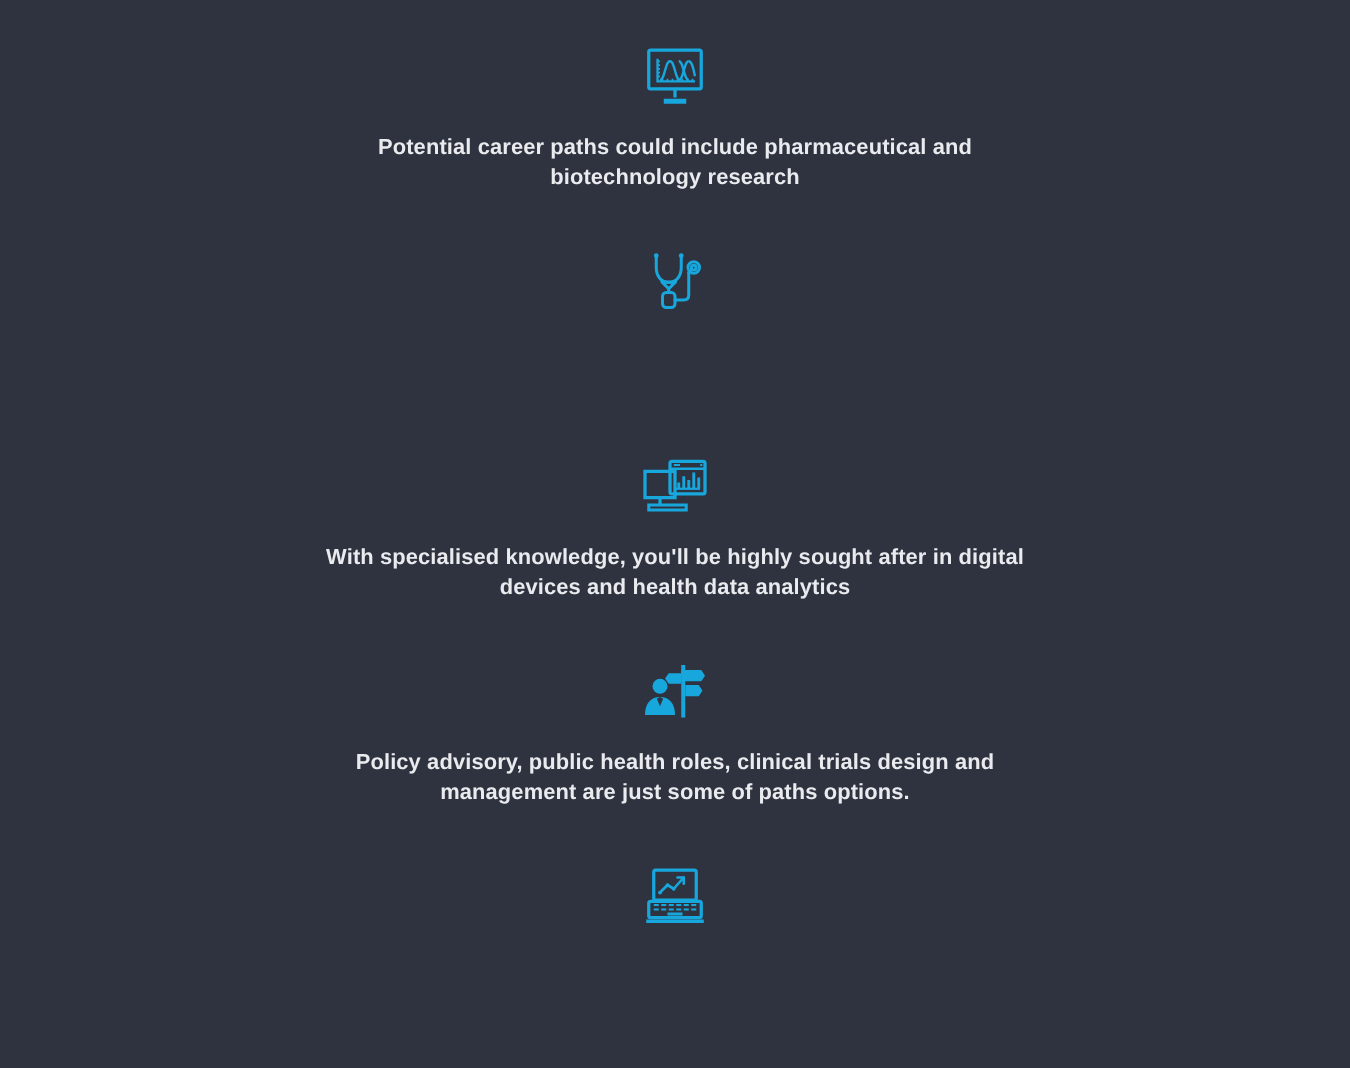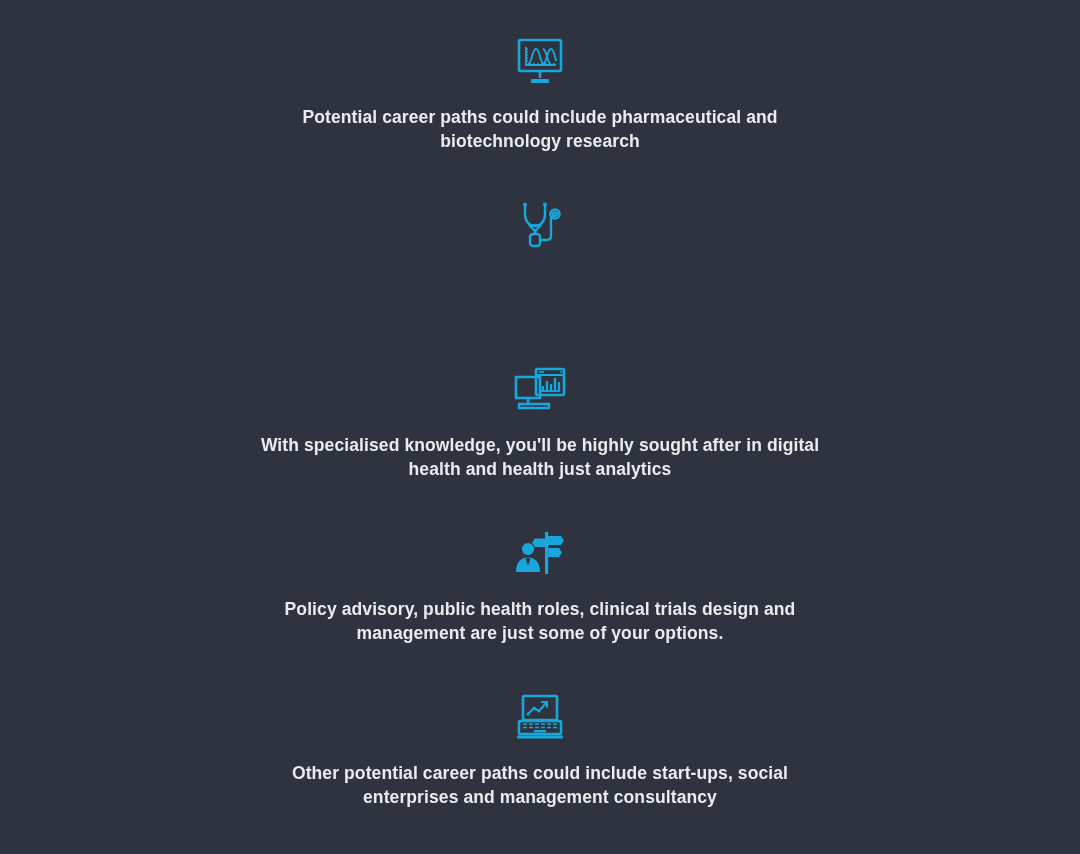--- a/index.html
+++ b/index.html
@@ -106,53 +106,52 @@
         <path d="M15 33 V39"></path>
         <path d="M6 43 H36 V39 H6 Z" stroke-width="2.4"></path>
         <rect x="23" y="4" width="28" height="26" rx="1.5"></rect>
         <path d="M23 10 H51" stroke-width="2"></path>
         <path d="M26 7 h5" stroke-width="1.6"></path>
         <circle cx="48" cy="7" r="1" fill="#18a7dd" stroke="none"></circle>
         <path d="M27 26 H47" stroke-width="1.8"></path>
         <path d="M30 26 V21 M34 26 V16 M38 26 V19 M42 26 V13 M46 26 V17" stroke-width="2.3"></path>
       </svg>
     </div>
-    <div class="benefit-text wide">With specialised knowledge, you'll be highly sought after in digital health and health just analytics</div>
+    <div class="benefit-text wide">With specialised knowledge, you'll be highly sought after in digital devices and health data analytics</div>
   </div>
 
   <div class="benefit-item">
     <div class="benefit-icon">
       <svg width="52" height="48" viewBox="0 0 52 48" fill="none">
         <g fill="#18a7dd">
           <circle cx="14" cy="20" r="6"></circle>
           <path d="M2 43 C2 33 7 28.5 14 28.5 C21 28.5 26 33 26 43 Z"></path>
         </g>
         <path d="M14 28.5 L14 36 L11.5 30 Z" fill="#2e333f"></path>
         <path d="M14 28.5 L14 36 L16.5 30 Z" fill="#2e333f"></path>
         <rect x="31" y="3" width="3.2" height="42" fill="#18a7dd"></rect>
         <path d="M31 7 H47 L50 11.5 L47 16 H31 Z" fill="#18a7dd"></path>
         <path d="M34.2 19 H45 L48 23.5 L45 28 H34.2 Z" fill="#18a7dd"></path>
         <path d="M31 9.5 H21 L18 13.8 L21 18 H31 Z" fill="#18a7dd"></path>
       </svg>
     </div>
-    <div class="benefit-text">Policy advisory, public health roles, clinical trials design and management are just some of your options.</div>
+    <div class="benefit-text">Policy advisory, public health roles, clinical trials design and management are just some of paths options.</div>
   </div>
 
   <div class="benefit-item">
     <div class="benefit-icon">
       <svg width="52" height="48" viewBox="0 0 52 48" fill="none" stroke="#18a7dd" stroke-width="2.6">
         <rect x="9" y="3" width="34" height="24" rx="1.5"></rect>
         <path d="M14 21 L20 15 L25 18 L33 9" stroke-width="2.1" stroke-linecap="round" stroke-linejoin="round"></path>
         <path d="M28 9 H33 V14" stroke-width="2.1" stroke-linecap="round" stroke-linejoin="round"></path>
         <circle cx="14" cy="21" r="1.5" fill="#18a7dd" stroke="none"></circle>
         <circle cx="20" cy="15" r="1.5" fill="#18a7dd" stroke="none"></circle>
         <circle cx="25" cy="18" r="1.5" fill="#18a7dd" stroke="none"></circle>
         <rect x="5" y="28" width="42" height="13" rx="1.5"></rect>
         <path d="M9 31 h4 M15 31 h4 M21 31 h4 M27 31 h4 M33 31 h4 M39 31 h4" stroke-width="1.6"></path>
         <path d="M9 34.5 h4 M15 34.5 h4 M21 34.5 h4 M27 34.5 h4 M33 34.5 h4 M39 34.5 h4" stroke-width="1.6"></path>
         <rect x="20" y="37" width="12" height="2.4" fill="#18a7dd" stroke="none"></rect>
         <path d="M3 44 H49" stroke-width="2.8"></path>
       </svg>
     </div>
-    <div class="benefit-text">Other potential career paths could include start-ups, social enterprises and management consultancy</div>
   </div>
 
 </div>
 
 </body></html>

